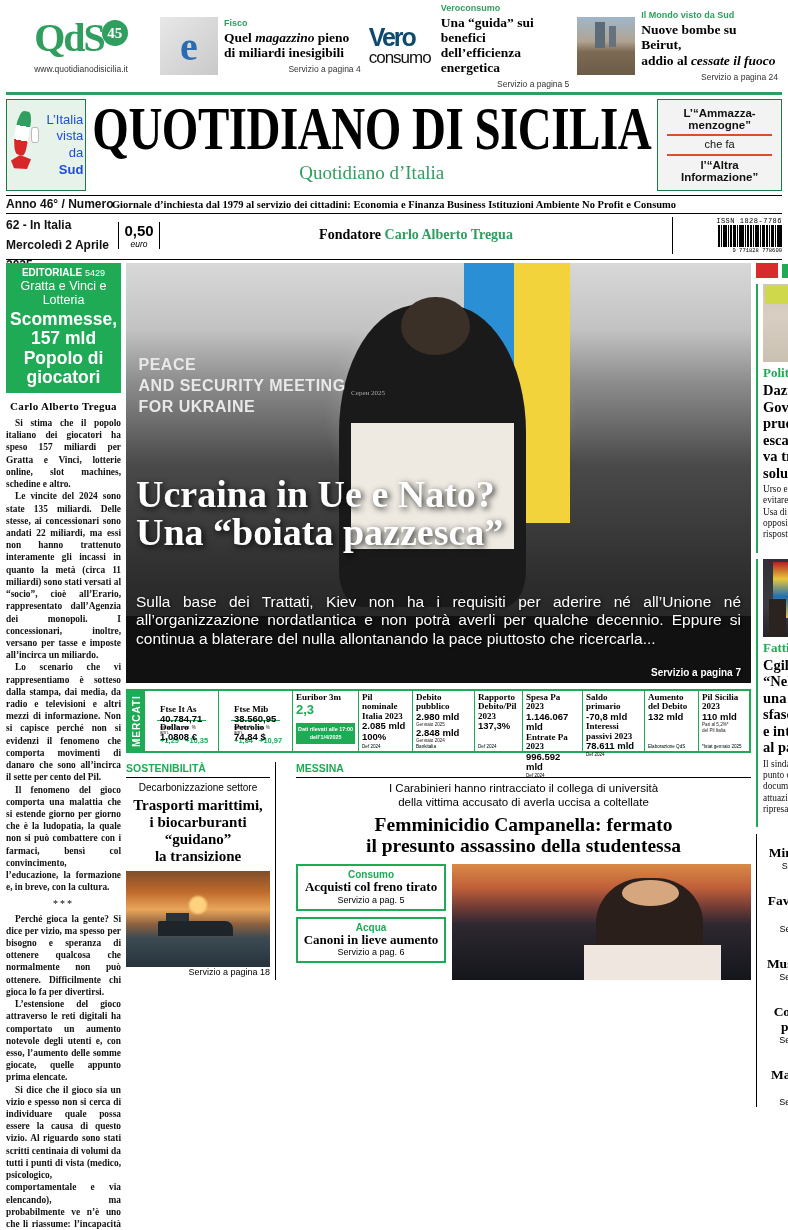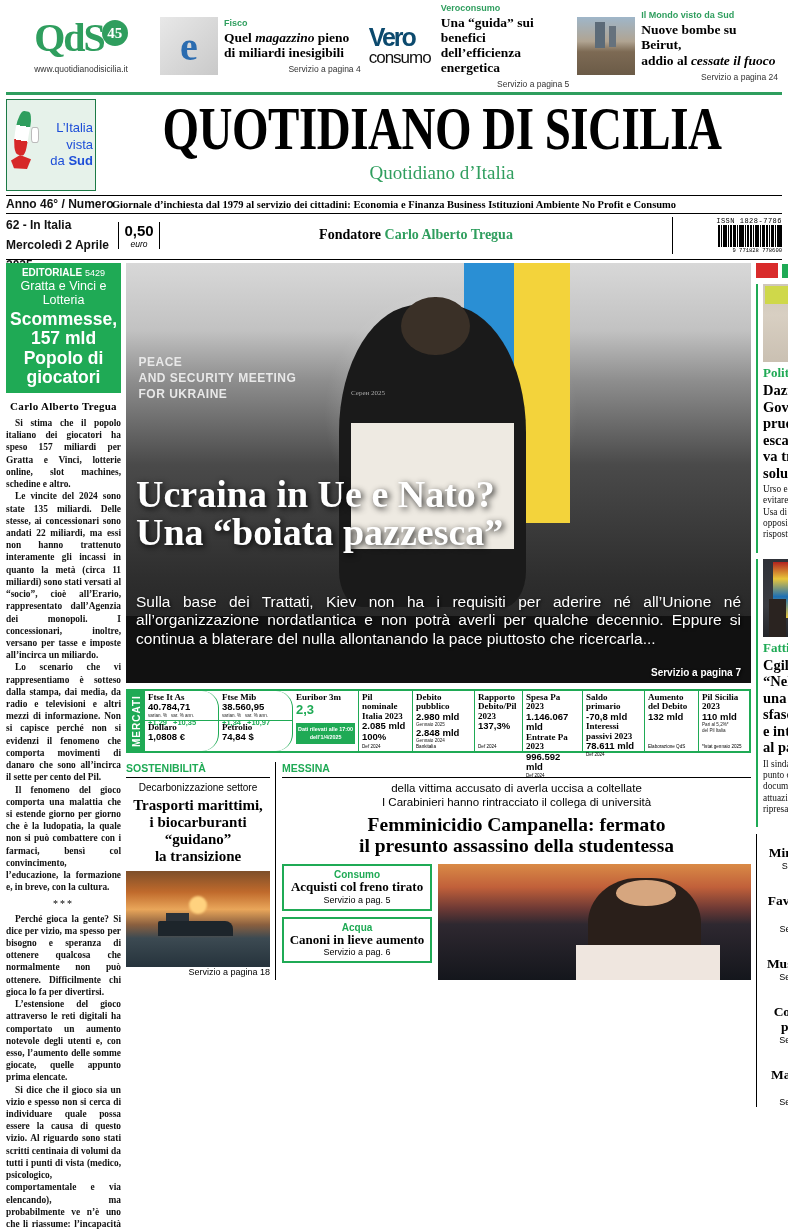--- a/index.html
+++ b/index.html
@@ -104,42 +104,42 @@
     background:
       radial-gradient(circle at 52% 36%, rgba(255,255,255,0.55) 0%, rgba(255,255,255,0.0) 30%),
       linear-gradient(180deg,#d8d8d8 0%,#c2c2c2 16%,#8e8e8e 28%,#4a4a4a 48%,#2e2e2e 75%,#1c1c1c 100%);
   }
   .hero-flagblue { position:absolute; left:54%; top:0; width:8%; height:46%; background:#2a8fd4; }
   .hero-flagyellow { position:absolute; left:62%; top:0; width:9%; height:62%; background:#f3d33b; }
   .hero-figure { position:absolute; left:34%; top:10%; width:30%; height:72%; background:#1a1a1a; border-radius:42% 42% 12% 12%; }
   .hero-head { position:absolute; left:44%; top:8%; width:11%; height:14%; background:#3a3027; border-radius:50%; }
   .hero-paper { position:absolute; left:36%; top:38%; width:26%; height:30%; background:#eeeae2; }
   .hero-podium { position:absolute; left:0; bottom:0; width:100%; height:16%; background:#111; }
-  .hero-banner { position:absolute; left:2%; top:22%; font-size:12px; color:#e8e8e8; font-family:"Liberation Sans",sans-serif; font-weight:bold; line-height:1.3; letter-spacing:0.5px; }
+  .hero-banner { position:absolute; left:2%; top:22%; font-size:16px; color:#e8e8e8; font-family:"Liberation Sans",sans-serif; font-weight:bold; line-height:1.3; letter-spacing:0.5px; }
   .hero-cyr { position:absolute; left:36%; top:30%; font-size:7px; color:#aaa; font-family:"Liberation Serif",serif;}
 
   .hero-title { position:absolute; left:10px; right:10px; top:212px; color:#fff; font-size:38px;
                 font-weight:bold; line-height:1.0; text-shadow: 2px 2px 6px rgba(0,0,0,0.85); }
   .hero-title .l2 { display:block; }
   .hero-deck { position:absolute; left:10px; right:10px; top:330px; color:#fff;
                font-family:"Liberation Sans",sans-serif; font-size:15.5px; line-height:1.18;
                text-align: justify; text-shadow: 1px 1px 3px rgba(0,0,0,0.9); }
   .hero-serv { position:absolute; right:10px; bottom:5px; color:#fff; font-size:10px; font-weight:bold;
                font-family:"Liberation Sans",sans-serif; text-shadow: 1px 1px 3px #000;}
 
   
   .mkt { border: 2px solid #1faa55; margin-top: 6px; display:flex; height: 64px; }
   .mkt-label { width: 17px; background:#1faa55; color:#fff; font-family:"Liberation Sans",sans-serif;
                font-size: 10px; font-weight:bold; letter-spacing:1px;
                writing-mode: vertical-rl; transform: rotate(180deg);
                display:flex; align-items:center; justify-content:center; }
   .mkt-cells { flex:1; display:flex; }
   .mkt-c { border-right:1px solid #1faa55; padding: 2px 3px; display:flex; flex-direction:column; justify-content:flex-start; }
   .mkt-c:last-child { border-right:0; }
-  .mkt-c.split { padding:0;border-radius:17px; }
+  .mkt-c.split { padding:12px; }
   .mkt-half { border-bottom:1px solid #1faa55; padding:2px 3px; height:50%; }
   .mkt-half:last-child { border-bottom:0; }
   .mkt-t { font-size: 9px; font-weight:bold; font-family:"Liberation Serif",serif; line-height:1.05;}
   .mkt-v { font-size: 9.5px; font-weight:bold; font-family:"Liberation Sans",sans-serif; line-height:1.1;}
   .mkt-s { font-size: 4.6px; font-family:"Liberation Sans",sans-serif; color:#222; line-height:1.2;}
   .mkt-chg { display:flex; gap:6px; font-size:7.5px; font-weight:bold; color:#1faa55; font-family:"Liberation Sans",sans-serif;}
   .mkt-box { background:#1faa55; color:#fff; font-size:5.4px; font-weight:bold; text-align:center;
              padding:3px 2px; font-family:"Liberation Sans",sans-serif; line-height:1.35; margin-top:6px;}
   .mkt-eur { font-size: 13px; font-weight:bold; color:#1faa55; font-family:"Liberation Sans",sans-serif;}
   .mkt-note { font-size:4.6px; font-family:"Liberation Sans",sans-serif; margin-top:auto; }
@@ -268,20 +268,27 @@
         <div>vista</div>
         <div><span>da </span><b>Sud</b></div>
       </div>
     </div>
 
     <div class="mh-center">
       <div class="mh-title">QUOTIDIANO DI SICILIA</div>
       <div class="mh-sub">Quotidiano d’Italia</div>
     </div>
 
+    <div class="mh-right">
+      <div class="mh-r-line">L’“Ammazza-menzogne”</div>
+      <div class="mh-r-rule"></div>
+      <div class="mh-r-line mid">che fa</div>
+      <div class="mh-r-rule"></div>
+      <div class="mh-r-line">l’“Altra Informazione”</div>
+    </div>
   </div>
 
   <div class="mh-strap">Giornale d’inchiesta dal 1979 al servizio dei cittadini: Economia e Finanza Business Istituzioni Ambiente No Profit e Consumo</div>
 
   <div class="infobar">
     <div class="ib-left">
       <div>Anno 46° / Numero 62 - In Italia</div>
       <div>Mercoledì 2 Aprile 2025</div>
     </div>
     <div class="ib-price">
@@ -470,21 +477,21 @@
             <div class="mkt-t">2023</div>
             <div class="mkt-v">110 mld</div>
             <div class="mkt-s">Pari al 5,2%*</div>
             <div class="mkt-s">del Pil Italia</div>
             <div class="mkt-note">*Istat gennaio 2025</div>
           </div>
 
         </div>
       </div>
 
-      <div style="display:flex; gap:6px; margin-top:4px;">
+      <div style="display:flex; gap:20px; margin-top:4px;">
 
         <div class="col-left sost">
           <div class="sec-kick">SOSTENIBILITÀ</div>
           <div class="sec-rule"></div>
           <div class="sost-sum">Decarbonizzazione settore</div>
           <div class="sost-head">
             <div>Trasporti marittimi,</div>
             <div>i biocarburanti</div>
             <div>“guidano”</div>
             <div>la transizione</div>
@@ -494,22 +501,22 @@
               <div class="sost-ship2"></div>
               <div class="sost-ship"></div>
           </div>
           <div class="sost-serv">Servizio a pagina 18</div>
         </div>
 
         <div class="messina" style="flex:1">
           <div class="sec-kick">MESSINA</div>
           <div class="sec-rule"></div>
           <div class="mes-sum">
+            <div>I Carabinieri hanno rintracciato il collega di università</div>
             <div>della vittima accusato di averla uccisa a coltellate</div>
-            <div>I Carabinieri hanno rintracciato il collega di università</div>
           </div>
           <div class="mes-head">
             <div>Femminicidio Campanella: fermato</div>
             <div>il presunto assassino della studentessa</div>
           </div>
           <div class="mes-row">
             <div class="mes-boxes">
               <div class="mini-box">
                 <div class="mini-kick">Consumo</div>
                 <div class="mini-head">Acquisti col freno tirato</div>

